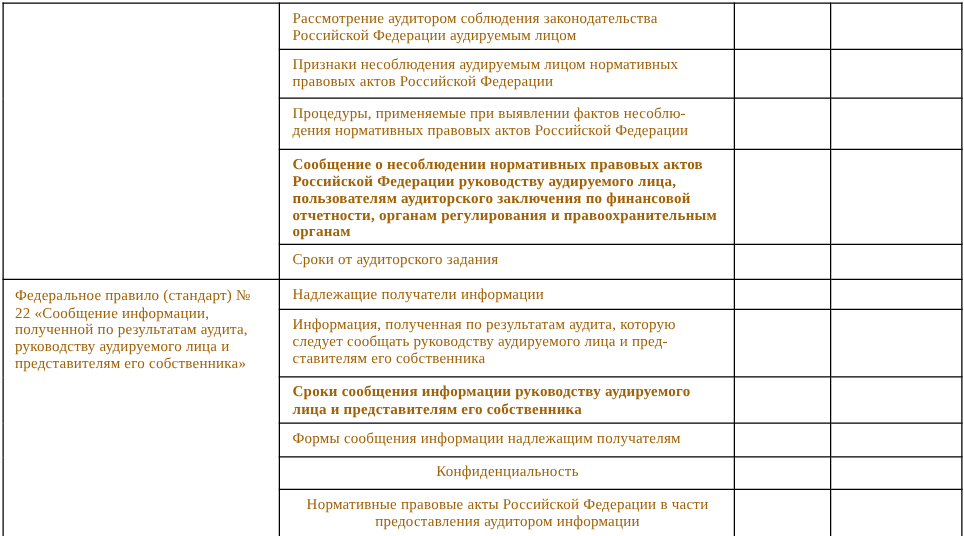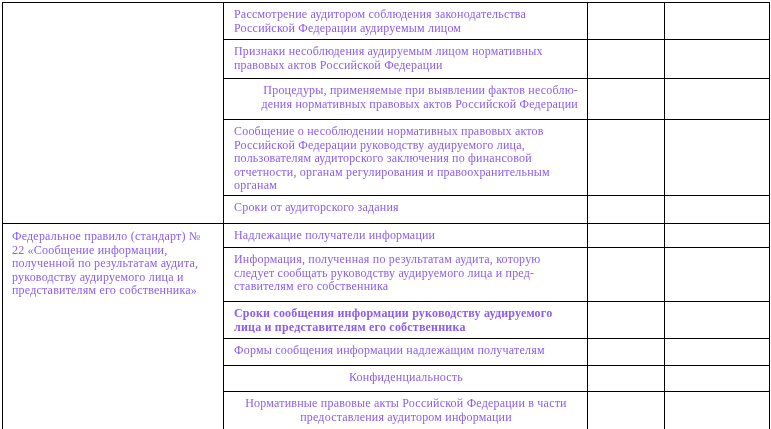--- a/index.html
+++ b/index.html
@@ -6,21 +6,21 @@
     margin: 0;
     padding: 0;
     background: #ffffff;
   }
   .page {
     position: relative;
     width: 771px;
     height: 429px;
     background: #ffffff;
     font-family: "Liberation Serif", serif;
-    color: #8b5cf6;
+    color: #a16207;
     box-sizing: border-box;
     padding: 2px 0 0 2px;
   }
   table.doc-table {
     border-collapse: collapse;
     table-layout: fixed;
     width: 767px;
     border: 1px solid #000;
     border-bottom: 2px solid #000;
   }
@@ -38,22 +38,22 @@
   }
   td.col-topic {
     padding: 5px 9px 2px 10px;
   }
   td.col-blank {
     padding: 0;
   }
   
   tr.r1  { height: 37px; }
   tr.r2  { height: 39px; margin-top: 12px; }
-  tr.r3  { height: 41px; text-align: right; }
-  tr.r4  { height: 76px; }
+  tr.r3  { height: 41px; }
+  tr.r4  { height: 76px; font-weight: bold; }
   tr.r5  { height: 28px; }
   tr.r6  { height: 24px; }
   tr.r7  { height: 54px; }
   tr.r8  { height: 37px; font-weight: bold; }
   tr.r9  { height: 27px; margin-left: 16px; }
   tr.r10 { height: 26px; text-align: center; }
   tr.r11 { height: 38px; text-align: center; }
 </style>
 </head>
 <body>

